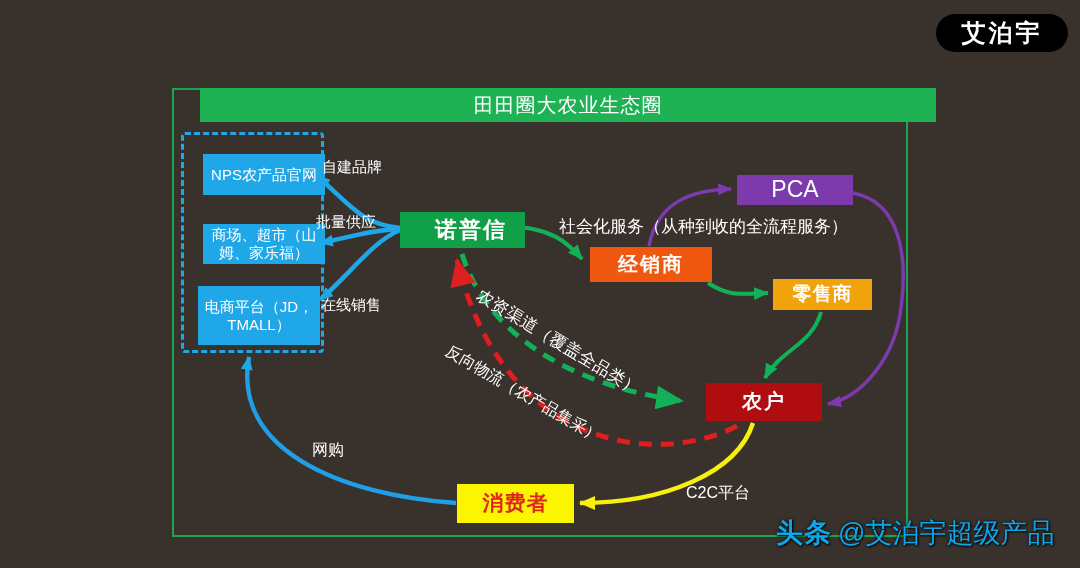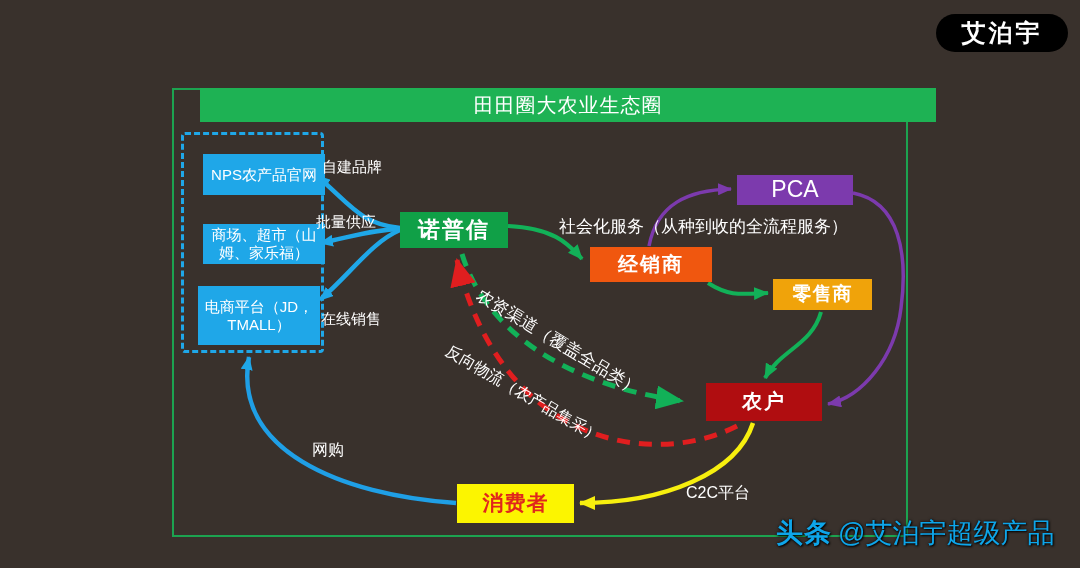--- a/index.html
+++ b/index.html
@@ -17,36 +17,36 @@
   .dashedbox{position:absolute;left:181px;top:132px;width:137px;height:215px;
     border:3px dashed #1fa7e8;border-radius:4px;z-index:6;}
   
   .node{position:absolute;display:flex;align-items:center;justify-content:center;
     color:#fff;text-align:center;z-index:10;line-height:1.18;}
   .cyan{background:#1fa7e8;font-size:15px;margin-left:16px;}
   #node-nps{left:187px;top:154px;width:122px;height:41px;}
   #node-market{left:187px;top:224px;width:122px;height:40px;padding:0 4px;box-sizing:border-box;}
   #node-ecom{left:182px;top:286px;width:122px;height:59px;padding:0 4px;box-sizing:border-box;}
   #node-nopuxin{left:400px;top:212px;width:108px;height:36px;background:#10a047;
-    font-size:22px;font-weight:700;letter-spacing:2px;}
+    font-size:22px;font-weight:700;letter-spacing:2px;padding-left:17px;}
   #node-pca{left:737px;top:175px;width:116px;height:30px;background:#7c3aad;
     font-size:23px;font-weight:500;}
   #node-dealer{left:590px;top:247px;width:122px;height:35px;background:#f0570f;
     font-size:20px;font-weight:700;letter-spacing:2px;}
   #node-retailer{left:773px;top:279px;width:99px;height:31px;background:#f0a30a;
     font-size:19px;font-weight:700;letter-spacing:1px;}
   #node-farmer{left:706px;top:383px;width:116px;height:38px;background:#b00d10;
     font-size:20px;font-weight:700;letter-spacing:2px;}
   #node-consumer{left:457px;top:484px;width:117px;height:39px;background:#fcf500;
     color:#e0261c;font-size:21px;font-weight:700;letter-spacing:1px;}
   
   .elabel{position:absolute;color:#fff;z-index:12;white-space:nowrap;}
   #lb-selfbrand{left:322px;top:158px;font-size:15px;}
   #lb-bulk{left:316px;top:213px;font-size:15px;}
-  #lb-online{left:321px;top:310px;font-size:15px;}
+  #lb-online{left:321px;top:296px;font-size:15px;}
   #lb-social{left:559px;top:215px;font-size:17px;}
   #lb-agri{left:484px;top:284px;font-size:17px;transform:rotate(31deg);transform-origin:left top;}
   #lb-reverse{left:452px;top:341px;font-size:16px;transform:rotate(30deg);transform-origin:left top;}
   #lb-net{left:312px;top:440px;font-size:16px;}
   #lb-c2c{left:686px;top:483px;font-size:16px;}
   
   #arrows{position:absolute;left:0;top:0;z-index:8;pointer-events:none;}
   
   .badge{position:absolute;left:936px;top:14px;width:132px;height:38px;background:#000;
     border-radius:20px;display:flex;align-items:center;justify-content:center;

